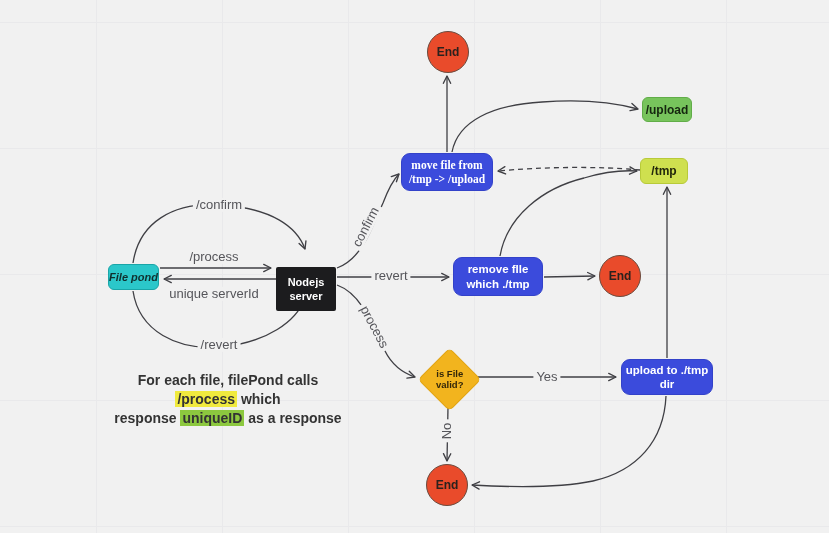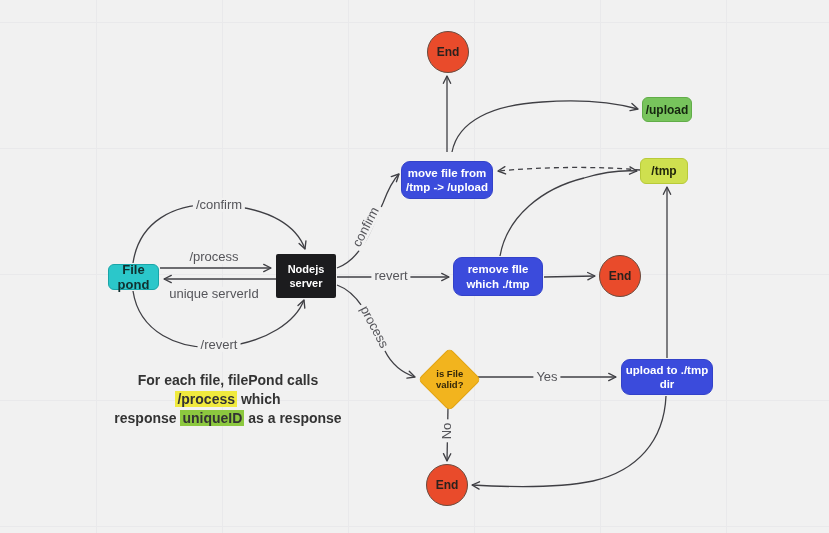--- a/index.html
+++ b/index.html
@@ -12,22 +12,22 @@
       linear-gradient(to bottom, #e9e9eb 1px, transparent 1px);
     background-size:126px 126px;
     background-position:96px 22px;
   }
   .edges{position:absolute;left:0;top:0;}
   .node{
     position:absolute;display:flex;align-items:center;justify-content:center;
     text-align:center;white-space:pre-line;font-weight:bold;box-sizing:border-box;
   }
   .node.blue{background:#3b4bdc;color:#ffffff;border-radius:9px;font-size:11.5px;line-height:1.25;border:1px solid #3342c9;}
-  .node.teal{background:#2bc7ca;color:#10302f;border-radius:6px;font-size:13px;border:1px solid #1aa5a8;}
-  .node.black{background:#1c1c1e;color:#ffffff;border-radius:2px;font-size:11px;line-height:1.3;}
+  .node.teal{background:#2bc7ca;color:#10302f;border-radius:6px;font-size:11px;border:1px solid #1aa5a8;font-style:italic;}
+  .node.black{background:#1c1c1e;color:#ffffff;border-radius:2px;font-size:11px;line-height:1.3;margin-top:13px;}
   .node.lime{background:#cfe04f;color:#23270c;border-radius:6px;font-size:12px;border:1px solid #b8ca39;}
   .node.green{background:#77c45c;color:#15260f;border-radius:6px;font-size:12px;border:1px solid #61ad48;}
   .node.end{background:#e94b2b;color:#2b211d;border-radius:50%;width:42px;height:42px;font-size:12px;border:1.5px solid #6b4a3d;}
   .diamond{
     position:absolute;left:427px;top:357px;width:43px;height:43px;
     background:#f2b41e;border-radius:5px;transform:rotate(45deg);
     display:flex;align-items:center;justify-content:center;border:1px solid #e0a413;
   }
   .diamond .dlabel{
     transform:rotate(-45deg);font-size:9.5px;font-weight:bold;color:#33270a;
@@ -75,21 +75,21 @@
       <path d="M 478 377 L 616 377" marker-end="url(#arrow)"></path>
       <path d="M 448 407 L 447 461" marker-end="url(#arrow)"></path>
       <path d="M 667 358 L 667 187" marker-end="url(#arrow)"></path>
       <path d="M 666 396 C 664 441 637 471 593 481 C 554 489 506 487 472 485" marker-end="url(#arrow)"></path>
     </g>
   </svg>
 
   <div class="node teal" style="left:108px;top:264px;width:51px;height:26px;">File pond</div>
   <div class="node black" style="left:276px;top:254px;width:60px;height:44px;">Nodejs
 server</div>
-  <div class="node blue" style="left:401px;top:161px;width:92px;height:38px;">move file from
+  <div class="node blue" style="left:401px;top:153px;width:92px;height:38px;font-family:Liberation Serif, serif;">move file from
 /tmp -&gt; /upload</div>
   <div class="node blue" style="left:453px;top:257px;width:90px;height:39px;">remove fIle
 which ./tmp</div>
   <div class="node blue" style="left:621px;top:359px;width:92px;height:36px;">upload to ./tmp
 dir</div>
   <div class="node lime" style="left:640px;top:158px;width:48px;height:26px;">/tmp</div>
   <div class="node green" style="left:642px;top:97px;width:50px;height:25px;">/upload</div>
   <div class="node end" style="left:427px;top:31px;">End</div>
   <div class="node end" style="left:599px;top:255px;">End</div>
   <div class="node end" style="left:426px;top:464px;">End</div>

